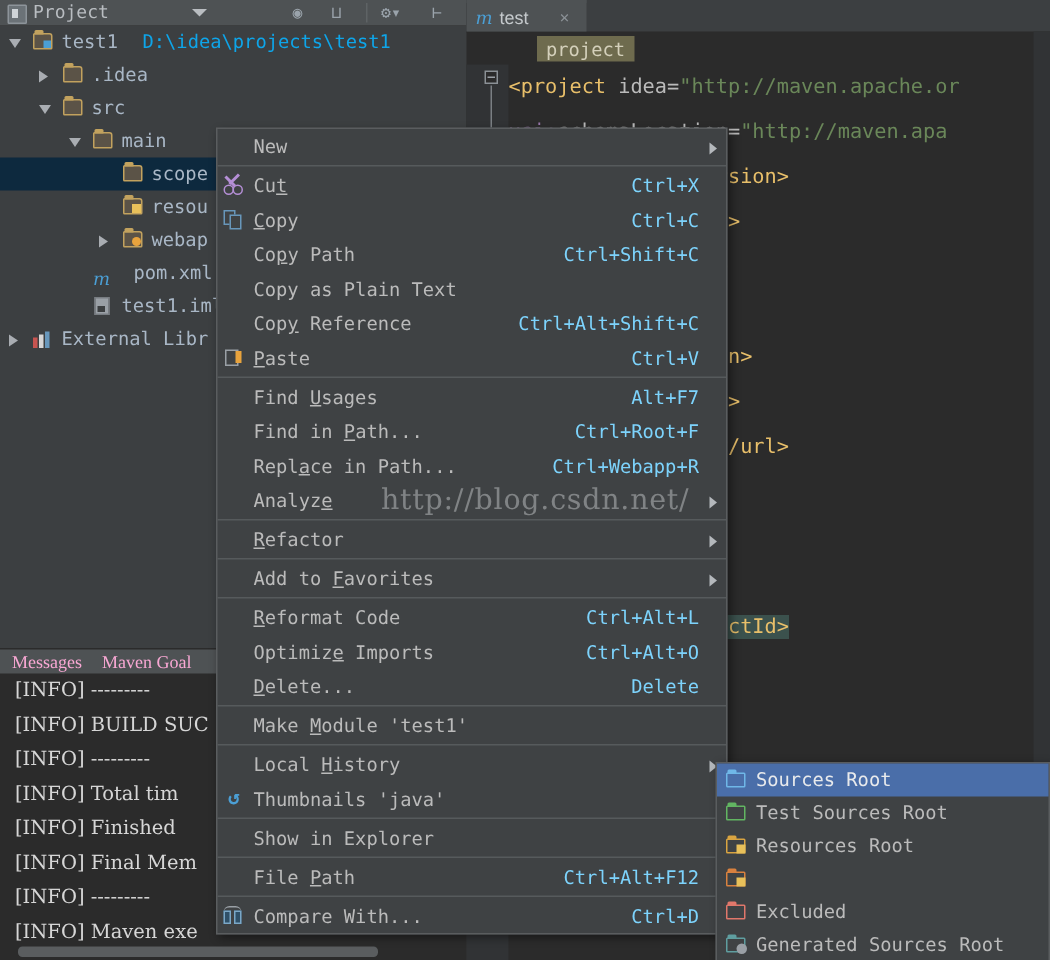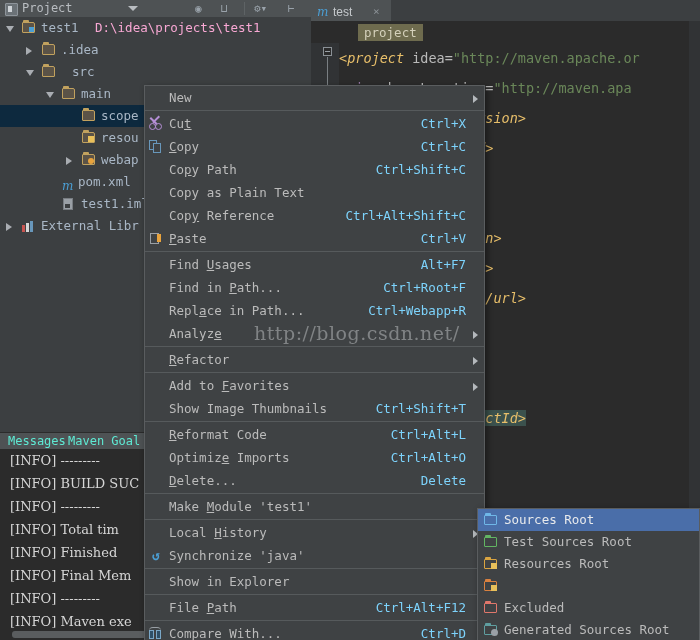--- a/index.html
+++ b/index.html
@@ -38,32 +38,32 @@
           border-radius:1px 2px 1px 1px;background:#5b5347;box-sizing:border-box;}
   .folder:before{content:"";position:absolute;left:0;top:-3px;width:6px;height:3px;
           background:#c2a25e;border-radius:1px 1px 0 0;}
   .folder.src:after{content:"";position:absolute;right:0px;bottom:0px;width:5px;height:5px;
           background:#4b9fd5;}
   .folder.res:after{content:"";position:absolute;right:0px;bottom:0px;width:6px;height:6px;
           background:#e8c05a;}
   .folder.web:after{content:"";position:absolute;right:0px;bottom:0px;width:6px;height:6px;
           background:#e8a33d;border-radius:50%;}
   .tlabel{position:absolute;white-space:nowrap;}
-  .tpath{color:#f9a8d4;}
+  .tpath{color:#0ea5e9;}
   .mico{position:absolute;top:4px;font-style:italic;color:#4b9fd5;font-size:12px;
         font-family:"DejaVu Serif","Liberation Serif",serif;}
   .fileico{position:absolute;top:5px;width:10px;height:12px;background:#9aa0a6;
         border:1px solid #787d82;box-sizing:border-box;}
   .fileico:after{content:"";position:absolute;left:1px;bottom:1px;width:5px;height:4px;background:#3c3f41;}
   .libico{position:absolute;top:5px;width:12px;height:12px;}
   .libico i{position:absolute;bottom:0;width:3px;display:block;}
   
   #msgbar{position:absolute;left:0;top:432px;width:311px;height:17px;background:#4e5254;
           border-top:1px solid #2b2b2b;}
-  #msgbar span{position:absolute;top:1px;font-size:12px;color:#5eead4;}
+  #msgbar span{position:absolute;top:1px;font-size:12px;color:#f9a8d4;font-family:Liberation Serif, serif;}
   #console{position:absolute;left:0;top:449px;width:311px;height:191px;background:#2b2b2b;
           font-family:"DejaVu Serif","Liberation Serif",serif;font-size:13px;color:#d6d6d6;}
   #console .cline{height:23px;line-height:23px;padding-left:10px;white-space:nowrap;overflow:hidden;}
   #hscroll{position:absolute;left:12px;bottom:2px;width:240px;height:7px;background:#5a5d5f;border-radius:3px;}
   
   #editor{position:absolute;left:311px;top:0;width:389px;height:640px;background:#2b2b2b;}
   #tabbar{position:absolute;left:0;top:0;width:389px;height:21px;background:#3c3f41;
           border-bottom:1px solid #2b2b2b;}
   #tab{position:absolute;left:0;top:0;width:80px;height:21px;background:#4e5254;
        border-top:2px solid #4e5254;box-sizing:border-box;}
@@ -76,21 +76,21 @@
        background:#6e6b4e;color:#d4d0bb;padding:0 6px;font-size:12.5px;}
   #gutter{position:absolute;left:0;top:43px;width:28px;height:597px;background:#313335;}
   .foldmark{position:absolute;left:12px;top:4px;width:9px;height:9px;border:1px solid #8b9196;
        box-sizing:border-box;background:#2b2b2b;}
   .foldmark:after{content:"";position:absolute;left:1px;top:3px;width:5px;height:1px;background:#9aa0a6;}
   .foldline{position:absolute;left:16px;top:14px;width:1px;height:29px;background:#7a7f83;}
   #code{position:absolute;left:28px;top:43px;width:361px;height:597px;
        font-family:"DejaVu Sans Mono","Liberation Mono",monospace;font-size:13.5px;
        line-height:30px;white-space:nowrap;}
   #code .ln{height:30px;white-space:nowrap;overflow:hidden;}
-  .tag{color:#e8bf6a;font-style:italic;}
+  .tag{color:#e8bf6a;}
   .attr{color:#bababa;}
   .val{color:#6a8759;}
   .ns{color:#9876aa;}
   .txt{color:#a9b7c6;}
   .hl{background:#3b514d;}
   .wavy{border-bottom:2px dotted #499c54;}
   #rightbar{position:absolute;right:0;top:21px;width:11px;height:619px;background:#313335;}
   
   #menu{position:absolute;left:144px;top:85px;width:341px;background:#3f4244;
         border:1px solid #5a5d5f;box-sizing:border-box;
@@ -177,21 +177,21 @@
       <span class="tlabel tpath" style="left: 95px;">D:\idea\projects\test1</span>
     </div>
     <div class="row">
       <div class="arrow closed" style="left: 26px;"></div>
       <span class="folder" style="left: 42px;"></span>
       <span class="tlabel" style="left: 61px;">.idea</span>
     </div>
     <div class="row">
       <div class="arrow open" style="left: 26px;"></div>
       <span class="folder" style="left: 42px;"></span>
-      <span class="tlabel" style="left: 61px; margin-left: 11px;">src</span>
+      <span class="tlabel" style="left: 61px;">src</span>
     </div>
     <div class="row">
       <div class="arrow open" style="left: 46px;"></div>
       <span class="folder" style="left: 62px;"></span>
       <span class="tlabel" style="left: 81px;">main</span>
     </div>
     <div class="row sel">
       <span class="folder" style="left: 82px;"></span>
       <span class="tlabel" style="left: 101px;">scope</span>
     </div>
@@ -199,21 +199,21 @@
       <span class="folder res" style="left: 82px;"></span>
       <span class="tlabel" style="left: 101px;">resou</span>
     </div>
     <div class="row">
       <div class="arrow closed" style="left: 66px;"></div>
       <span class="folder web" style="left: 82px;"></span>
       <span class="tlabel" style="left: 101px;">webap</span>
     </div>
     <div class="row">
       <span class="mico" style="left: 62px;">m</span>
-      <span class="tlabel" style="left: 78px;">pom.xml</span>
+      <span class="tlabel" style="left: 89px;">pom.xml</span>
     </div>
     <div class="row">
       <span class="fileico" style="left: 63px;"></span>
       <span class="tlabel" style="left: 81px;">test1.iml</span>
     </div>
     <div class="row">
       <div class="arrow closed" style="left: 6px;"></div>
       <span class="libico" style="left: 22px;">
         <i style="left: 0px; height: 7px; background: rgb(199, 84, 80);"></i>
         <i style="left: 4px; height: 9px; background: rgb(214, 214, 214);"></i>
@@ -337,24 +337,20 @@
     <div class="sep"></div>
     <div class="mi">
       <span class="lbl"><span class="und">R</span>efactor</span>
       <span class="sub"></span>
     </div>
     <div class="sep"></div>
     <div class="mi">
       <span class="lbl">Add to <span class="und">F</span>avorites</span>
       <span class="sub"></span>
     </div>
-    <div class="mi">
-      <span class="lbl">Show Image Thumbnails</span>
-      <span class="acc">Ctrl+Shift+T</span>
-    </div>
     <div class="sep"></div>
     <div class="mi">
       <span class="lbl"><span class="und">R</span>eformat Code</span>
       <span class="acc">Ctrl+Alt+L</span>
     </div>
     <div class="mi">
       <span class="lbl">Optimiz<span class="und">e</span> Imports</span>
       <span class="acc">Ctrl+Alt+O</span>
     </div>
     <div class="mi">
@@ -365,21 +361,21 @@
     <div class="mi">
       <span class="lbl">Make <span class="und">M</span>odule 'test1'</span>
     </div>
     <div class="sep"></div>
     <div class="mi">
       <span class="lbl">Local <span class="und">H</span>istory</span>
       <span class="sub"></span>
     </div>
     <div class="mi">
       <span class="mico-box ic-sync">↺</span>
-      <span class="lbl">Synchronize 'java'</span>
+      <span class="lbl">Thumbnails 'java'</span>
     </div>
     <div class="sep"></div>
     <div class="mi">
       <span class="lbl">Show in Explorer</span>
     </div>
     <div class="sep"></div>
     <div class="mi">
       <span class="lbl">File <span class="und">P</span>ath</span>
       <span class="acc">Ctrl+Alt+F12</span>
     </div>

